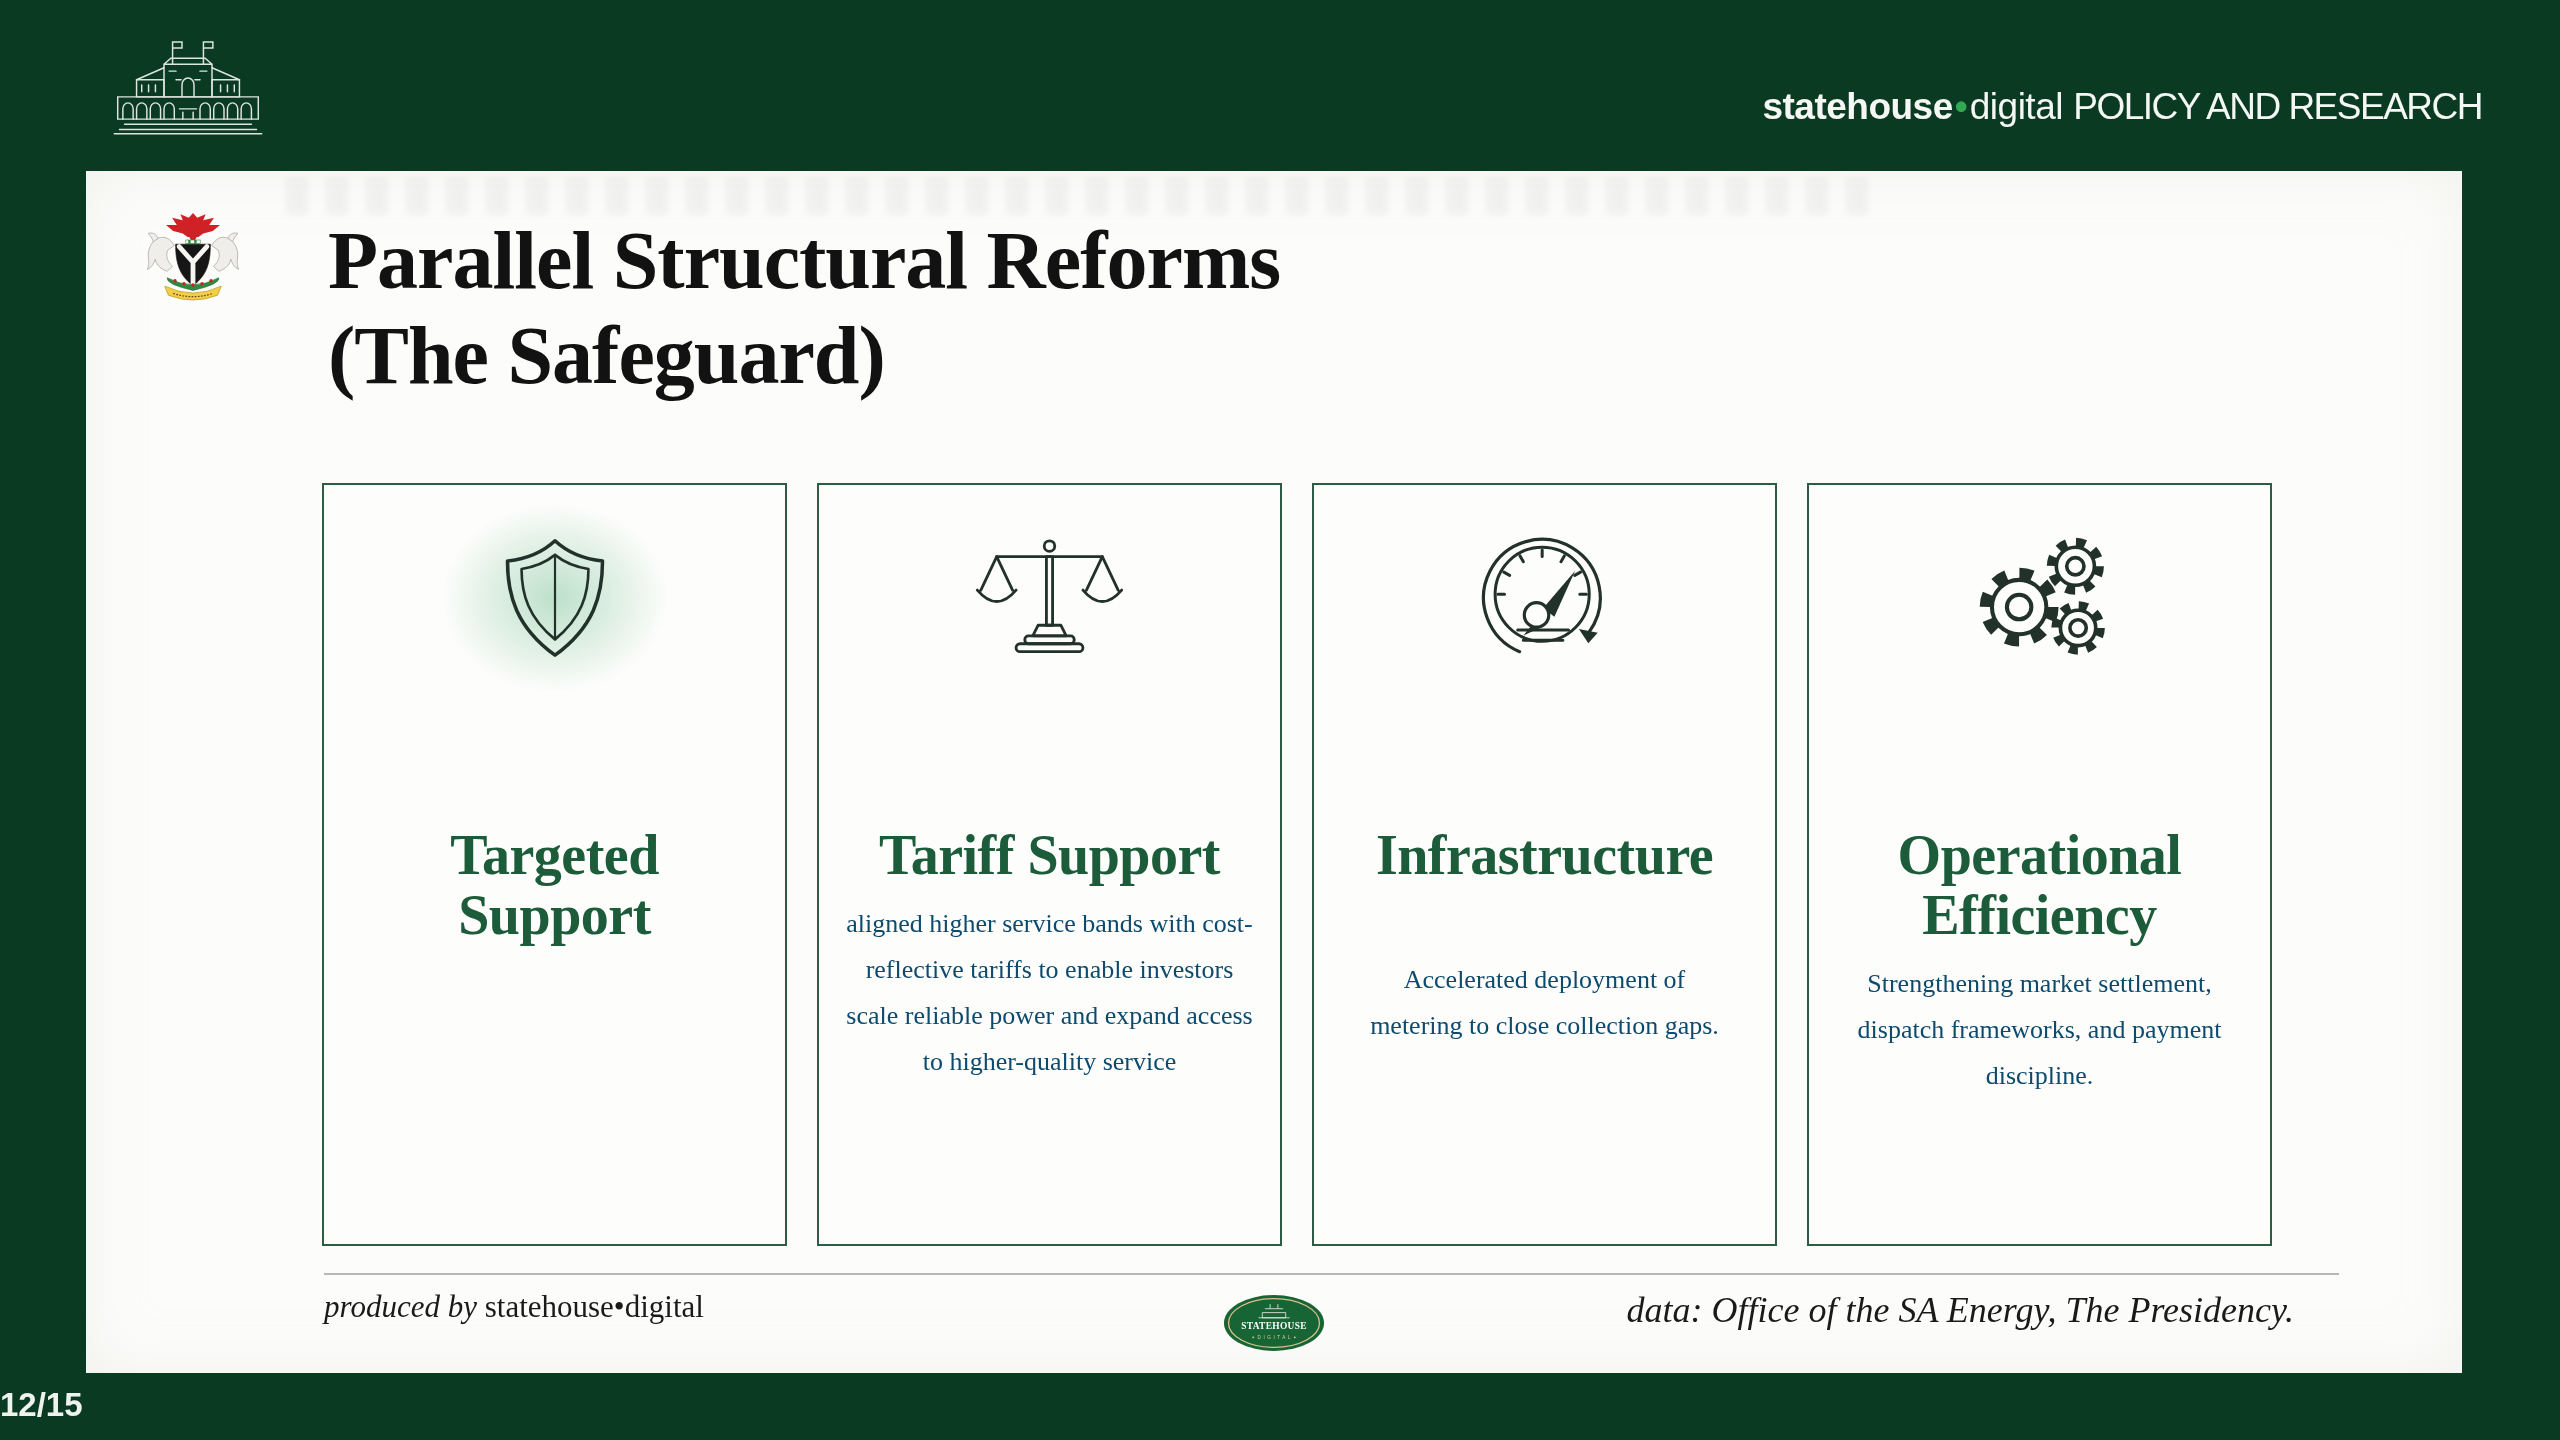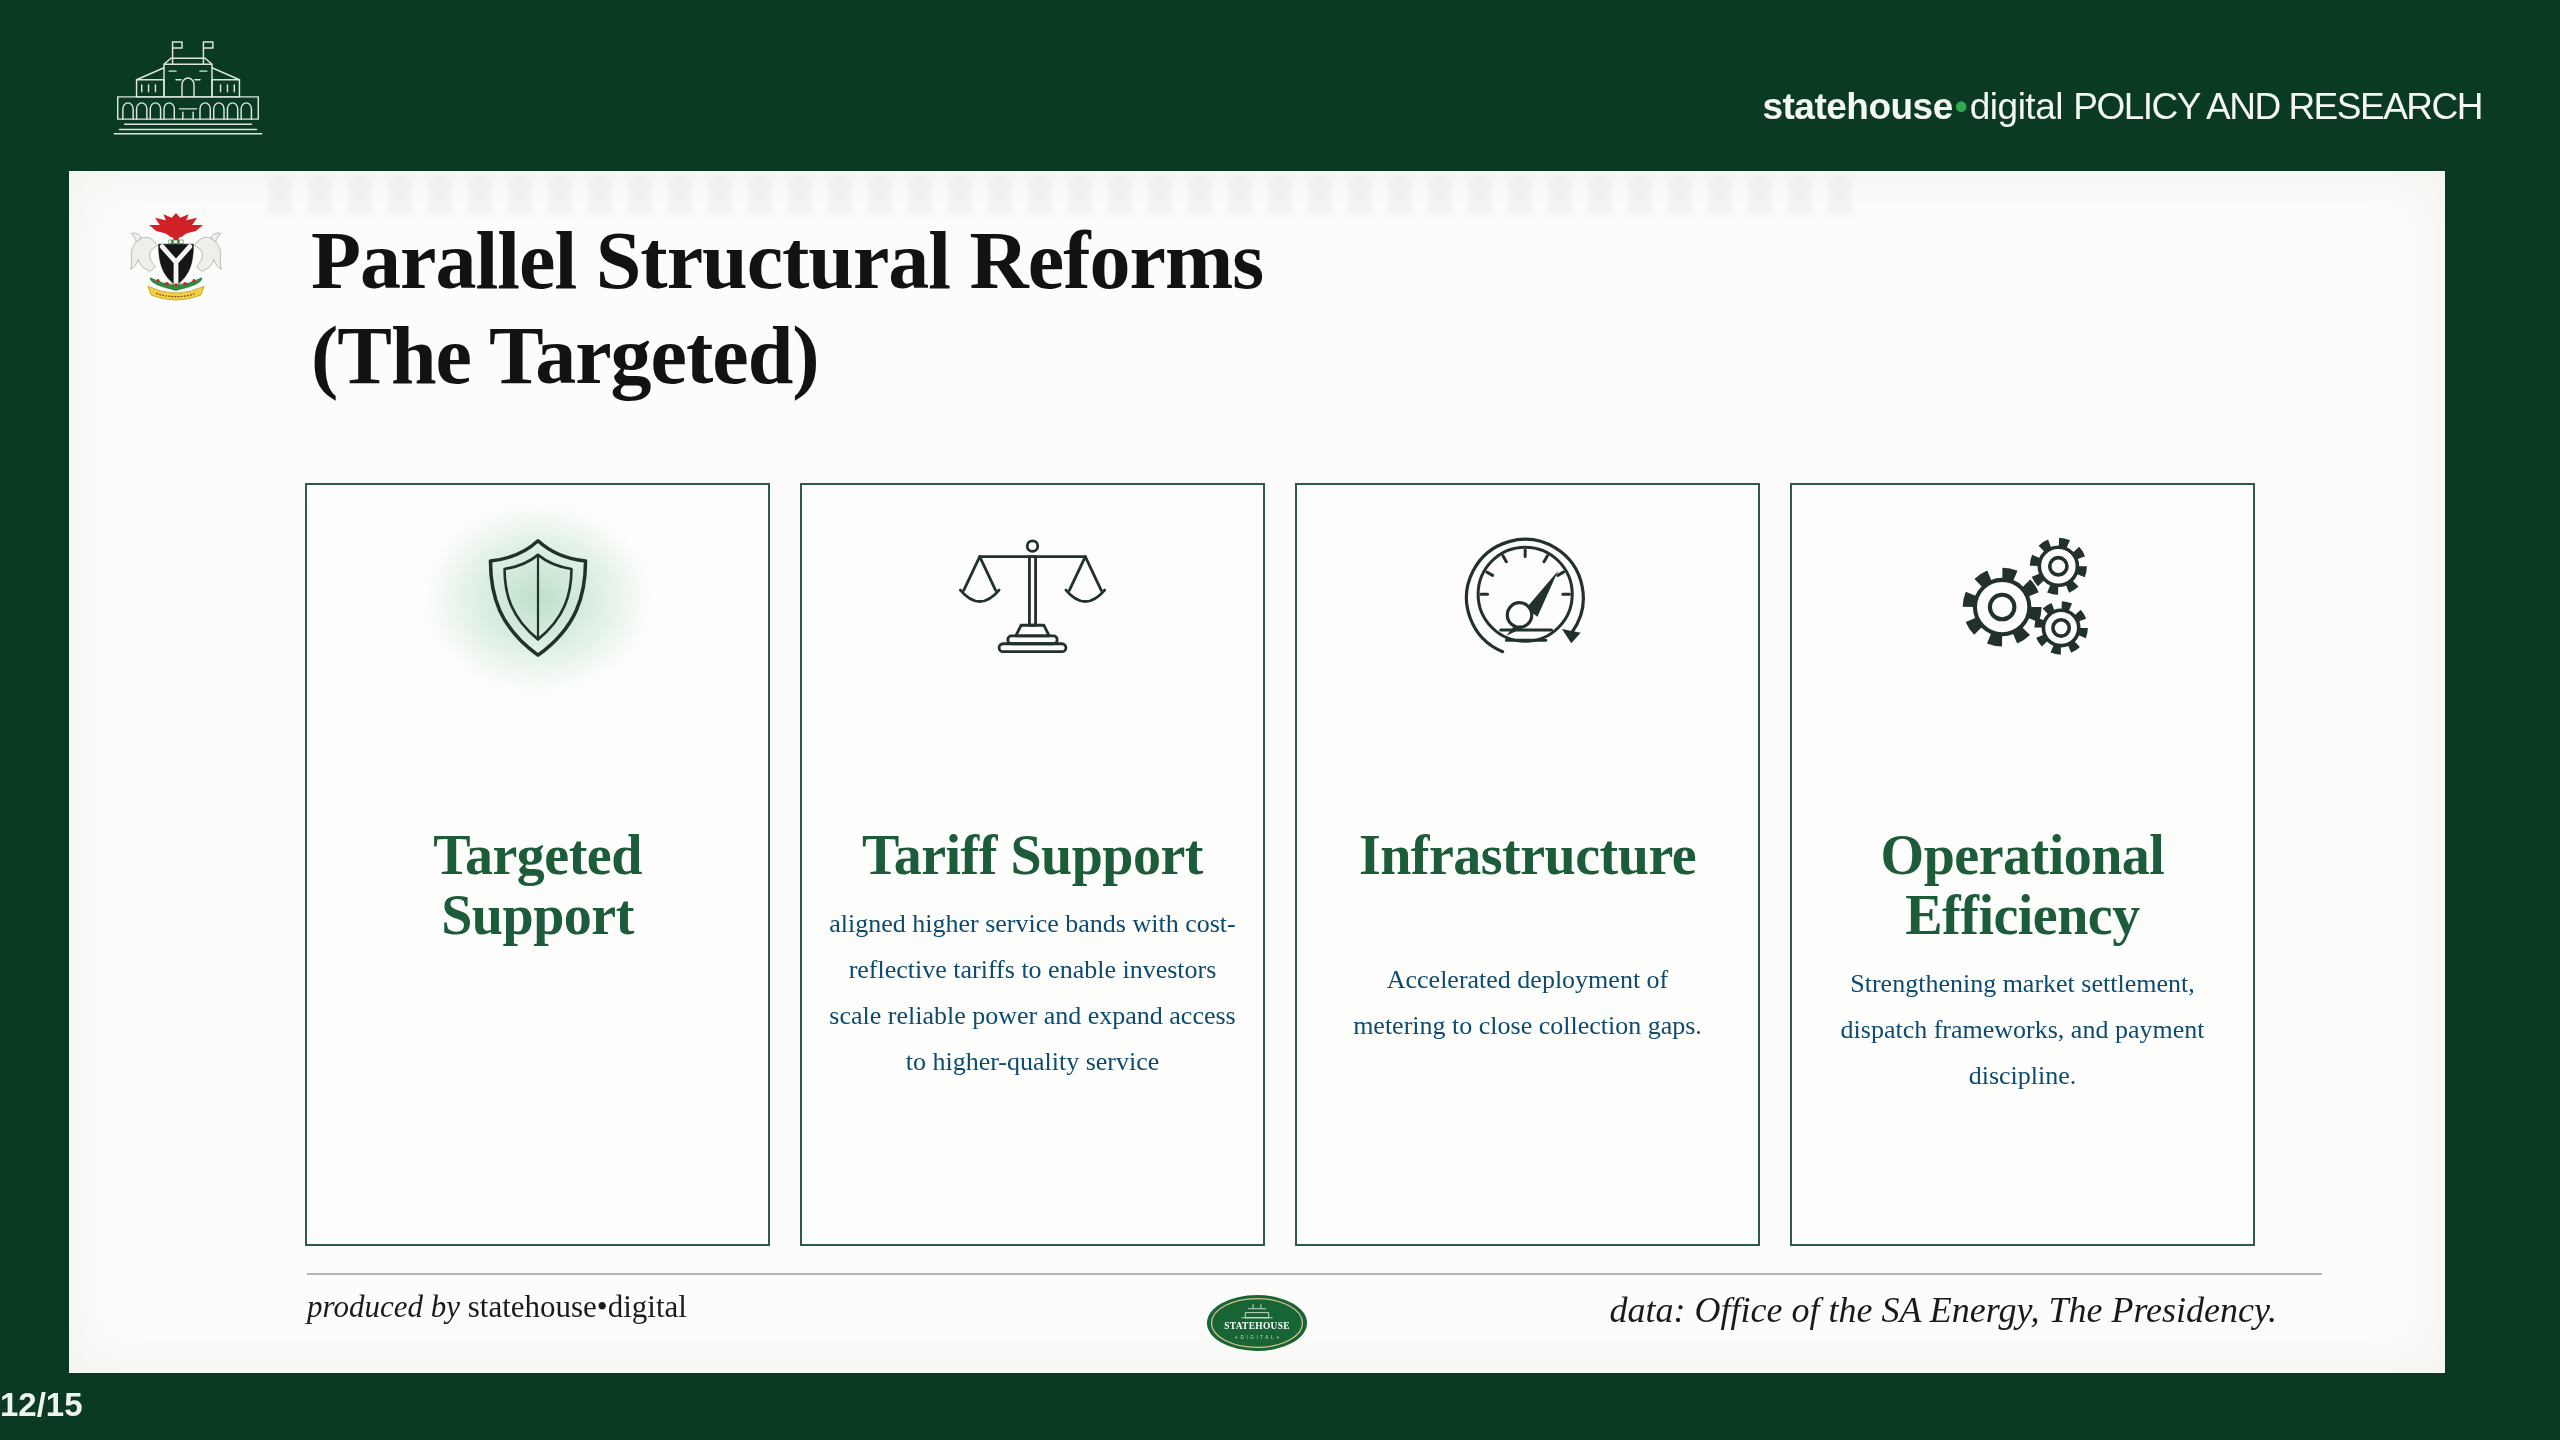--- a/index.html
+++ b/index.html
@@ -7,21 +7,21 @@
          font-family:"Liberation Serif",serif;}
   
   .hq-logo{position:absolute;left:88px;top:30px;width:200px;height:120px;}
   .brand{position:absolute;right:78px;top:86px;font-family:"Liberation Sans",sans-serif;
          font-size:37px;color:#f4f7f3;white-space:nowrap;}
   .brand .b{font-weight:700;letter-spacing:-0.5px;}
   .brand .dot{color:#33a852;font-weight:700;margin:0 2px;}
   .brand .l{font-weight:400;letter-spacing:-0.5px;}
   .brand .caps{font-weight:400;letter-spacing:-1.5px;margin-left:0;}
   
-  .card{position:absolute;left:69px;top:171px;width:2376px;height:1202px;background:#fcfcfa;
+  .card{position:absolute;left:86px;top:171px;width:2376px;height:1202px;background:#fcfcfa;
         box-shadow:inset 0 0 60px rgba(210,214,208,.25);}
   .ghost-strip{position:absolute;left:200px;top:6px;width:1600px;height:38px;filter:blur(3px);opacity:.5;
         background:repeating-linear-gradient(90deg,rgba(120,138,126,.14) 0 22px,rgba(255,255,255,0) 22px 40px);}
   .arms{position:absolute;left:44px;top:36px;width:126px;height:108px;}
   .title{position:absolute;left:242px;top:42px;margin:0;font-weight:700;color:#121212;
          font-size:82px;line-height:1.16;letter-spacing:-1px;}
   .title span{display:block;}
   
   .boxes{position:absolute;left:236px;top:312px;width:1950px;height:763px;display:flex;gap:30px;}
   .box{flex:1 1 0;border:2.5px solid #2e5b45;background:#fdfdfb;box-sizing:border-box;
@@ -97,21 +97,21 @@
           <circle cx="105" cy="130" r="2.8"></circle>
         <circle cx="120" cy="128" r="2.8"></circle>
           <circle cx="135" cy="123" r="2.8"></circle>
       </g>
       <path d="M58 132 Q105 155 152 132 L146 147 Q105 163 64 147 Z" fill="#f3cf45" stroke="#c9a32e" stroke-width="1.5"></path>
       <path d="M72 144 Q105 155 138 144" stroke="#6b4f12" stroke-width="2" stroke-dasharray="3 2.2" fill="none"></path>
     </svg>
 
     <h1 class="title">
       <span>Parallel Structural Reforms</span>
-      <span>(The Targeted)</span>
+      <span>(The Safeguard)</span>
     </h1>
 
     <div class="boxes">
 
       <div class="box">
         <div class="icon-wrap">
           <div class="glow"></div>
           <svg width="150" height="132" viewBox="0 0 170 150">
             <g class="ico" stroke="#2c5245">
               <path stroke-width="4" d="M85 10 C70 24 50 31 31 33 C31 72 41 108 85 140 C129 108 139 72 139 33 C120 31 100 24 85 10 Z"></path>

